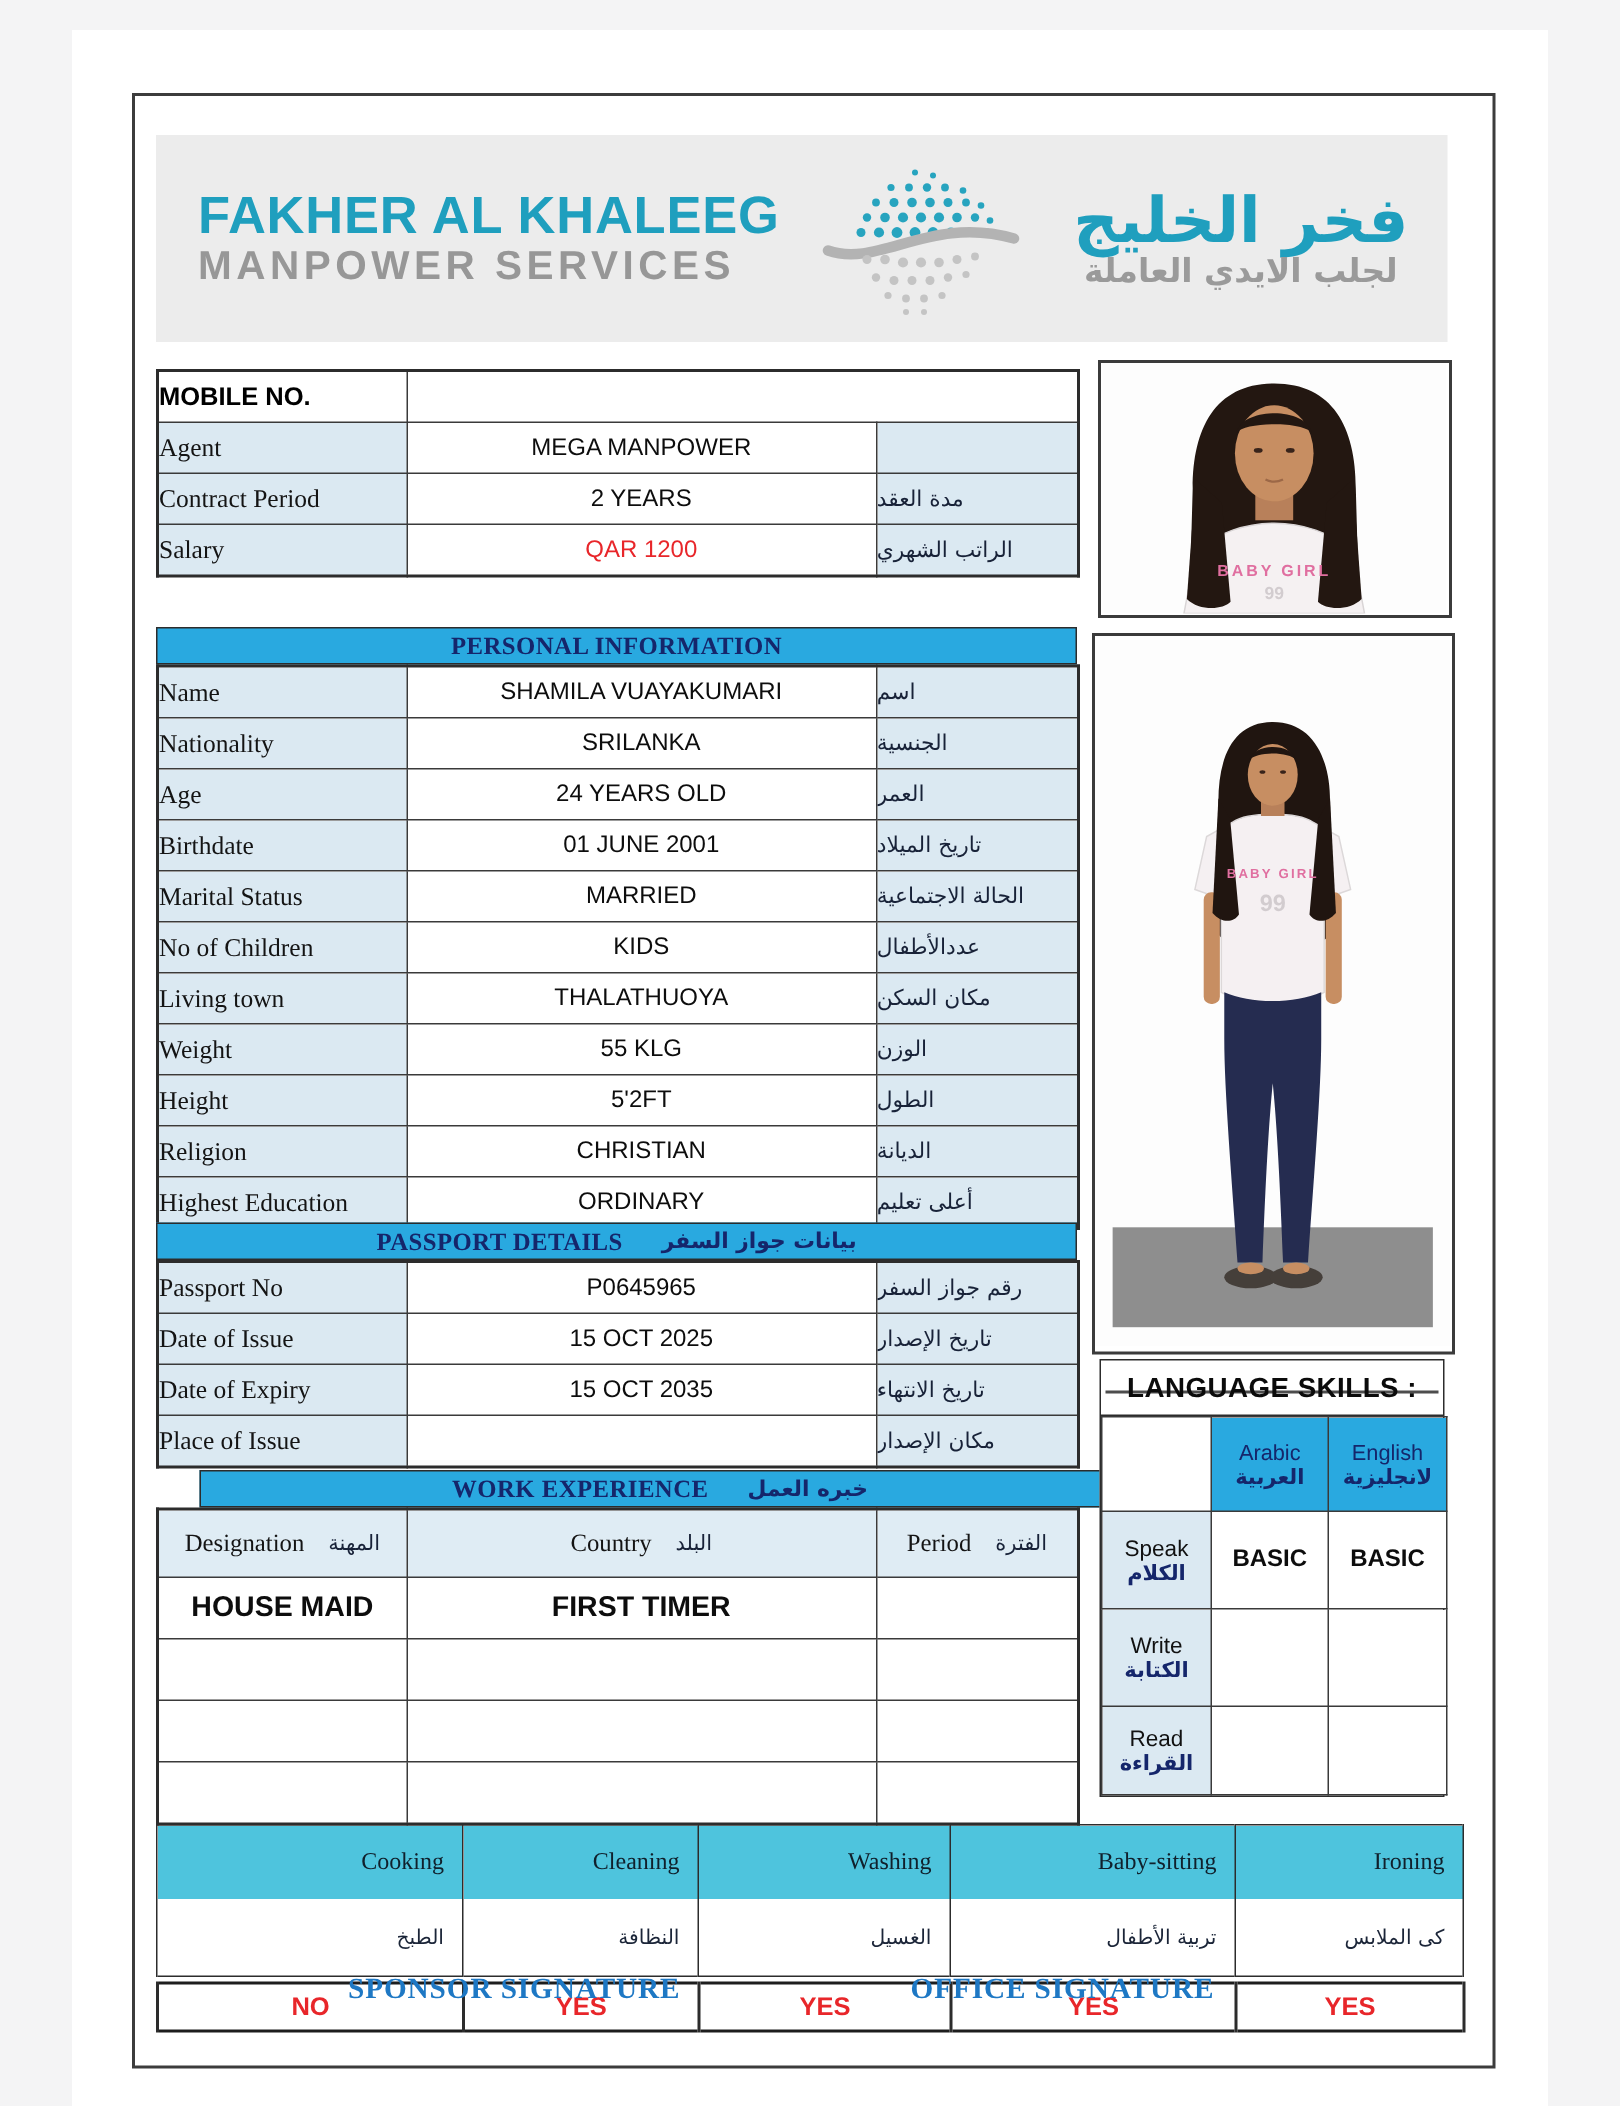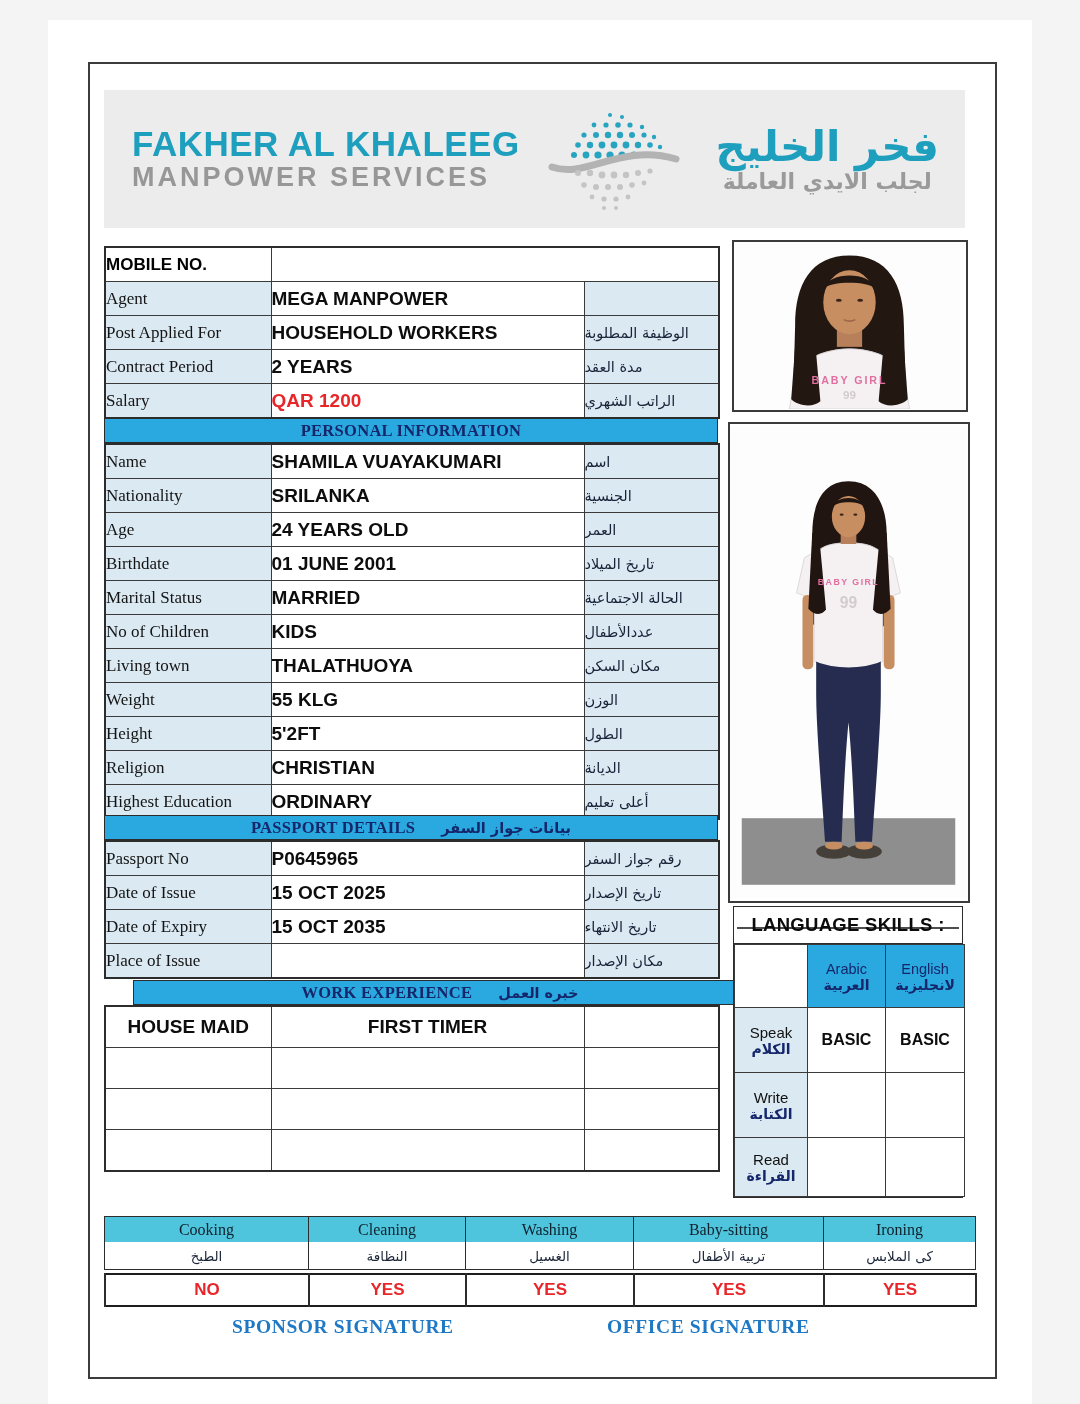--- a/index.html
+++ b/index.html
@@ -21,21 +21,21 @@
   .brand-ar{margin-right:26px;text-align:center;direction:rtl;font-family:"DejaVu Sans",sans-serif;line-height:1.1;}
   .brand-ar .l1{font-size:42px;font-weight:bold;color:#1f9fbe;}
   .brand-ar .l2{font-size:22px;color:#9a9a9a;font-weight:bold;}
   .globe{flex:0 0 auto;margin-right:8px;}
 
   
   table.form{border-collapse:collapse;table-layout:fixed;width:614px;border:2px solid #2c2c2c;}
   table.form td{border:1.5px solid #3a3a3a;height:33px;padding:0;overflow:hidden;white-space:nowrap;}
   td.lbl{background:#dbe9f2;font-family:"Liberation Serif",serif;font-size:17px;color:#141414;padding-left:9px;}
   td.mob{background:#ffffff;font-family:"Liberation Sans",sans-serif;font-weight:bold;font-size:17px;}
-  td.val{background:#ffffff;font-weight:bold;font-size:19px;text-align:left;color:#0d0d0d;
+  td.val{background:#ffffff;font-weight:normal;font-size:16px;text-align:center;color:#0d0d0d;
     border-left-width:2.2px;border-right-width:2.2px;border-left-color:#1e1e1e;border-right-color:#1e1e1e;}
   td.red{color:#e8262a;}
   td.ar{background:#dbe9f2;direction:rtl;text-align:left;padding-left:10px;font-family:"DejaVu Sans",sans-serif;
     font-size:14.5px;color:#182238;}
 
   .band{position:absolute;left:56px;width:614px;height:25px;background:#29a9e0;border:1.5px solid #2c2c2c;
     box-sizing:border-box;display:flex;align-items:center;justify-content:center;gap:26px;
     color:#15266b;font-weight:bold;}
   .band .en{font-family:"Liberation Serif",serif;font-size:16.5px;letter-spacing:0.3px;}
   .band .arx{font-family:"DejaVu Sans",sans-serif;font-size:14.5px;direction:rtl;}
@@ -67,21 +67,21 @@
   td.lh .arx{font-family:"DejaVu Sans",sans-serif;font-size:14px;font-weight:bold;color:#15266b;display:block;direction:rtl;}
   td.ll{background:#dbe9f2;}
   td.ll .en{font-size:15px;color:#111;display:block;}
   td.ll .arx{font-family:"DejaVu Sans",sans-serif;font-size:14px;font-weight:bold;color:#15266b;display:block;direction:rtl;}
   td.lv{background:#fff;font-weight:bold;font-size:16px;color:#0d0d0d;vertical-align:top;padding-top:5px;}
   tr.lr1 td{height:62px;} tr.lr2 td{height:64px;} tr.lr3 td{height:64px;} tr.lr4 td{height:58px;}
 
   
   #skills{position:absolute;left:56px;top:1196px;width:871px;}
   table.skh{border-collapse:collapse;table-layout:fixed;width:871px;border:1.6px solid #2c2c2c;}
-  table.skh td{border-left:1.6px solid #2c2c2c;border-right:1.6px solid #2c2c2c;text-align:center;padding:0;overflow:hidden;}
+  table.skh td{border-left:1.6px solid #2c2c2c;border-right:1.6px solid #2c2c2c;text-align:right;padding:12px;overflow:hidden;}
   tr.sken td{background:#4ec4dd;height:25px;font-family:"Liberation Serif",serif;font-size:16px;color:#10202c;}
   tr.skar td{background:#ffffff;height:27px;font-family:"DejaVu Sans",sans-serif;font-size:13.5px;color:#1b2538;direction:rtl;}
   table.skv{border-collapse:collapse;table-layout:fixed;width:871px;border:2.2px solid #1d1d1d;margin-top:3px;}
   table.skv td{border-left:2px solid #2c2c2c;border-right:2px solid #2c2c2c;height:28px;text-align:center;
     font-weight:bold;font-size:17px;color:#e8262a;background:#fff;}
 
   
   .sig{position:absolute;top:1296px;font-family:"Liberation Serif",serif;font-weight:bold;font-size:19.5px;
     color:#1e78c4;letter-spacing:0.6px;}
   #sig-sponsor{left:184px;} #sig-office{left:559px;}
@@ -178,25 +178,20 @@
         <tr>
       <td class="mob" style="padding-left:0">MOBILE NO.</td>
       <td class="val" colspan="2"></td>
     </tr>
     <tr>
       <td class="lbl">Agent</td>
       <td class="val">MEGA MANPOWER</td>
       <td class="ar"></td>
     </tr>
     <tr>
-      <td class="lbl">Post Applied For</td>
-      <td class="val">HOUSEHOLD WORKERS</td>
-      <td class="ar">الوظيفة المطلوبة</td>
-    </tr>
-    <tr>
       <td class="lbl">Contract Period</td>
       <td class="val">2 YEARS</td>
       <td class="ar">مدة العقد</td>
     </tr>
     <tr>
       <td class="lbl">Salary</td>
       <td class="val red">QAR 1200</td>
       <td class="ar">الراتب الشهري</td>
     </tr>
   </tbody>
@@ -308,20 +303,40 @@
     <span class="en">WORK EXPERIENCE</span>
     <span class="arx">خبره العمل</span>
   </div>
   <table class="work" id="we-table">
     <colgroup>
         <col style="width:166px">
         <col style="width:313px">
         <col style="width:135px">
       </colgroup>
     <tbody>
+        <tr>
+      <td class="wh">
+            <div class="hwrap">
+              <span class="hen">Designation</span>
+              <span class="har">المهنة</span>
+            </div>
+          </td>
+      <td class="wh">
+            <div class="hwrap">
+              <span class="hen">Country</span>
+              <span class="har">البلد</span>
+            </div>
+          </td>
+      <td class="wh">
+            <div class="hwrap">
+              <span class="hen">Period</span>
+              <span class="har">الفترة</span>
+            </div>
+          </td>
+    </tr>
     <tr>
           <td class="wd">HOUSE MAID</td>
           <td class="wd">FIRST TIMER</td>
           <td class="wd"></td>
         </tr>
     <tr>
           <td class="wd"></td>
           <td class="wd"></td>
           <td class="wd"></td>
         </tr>

